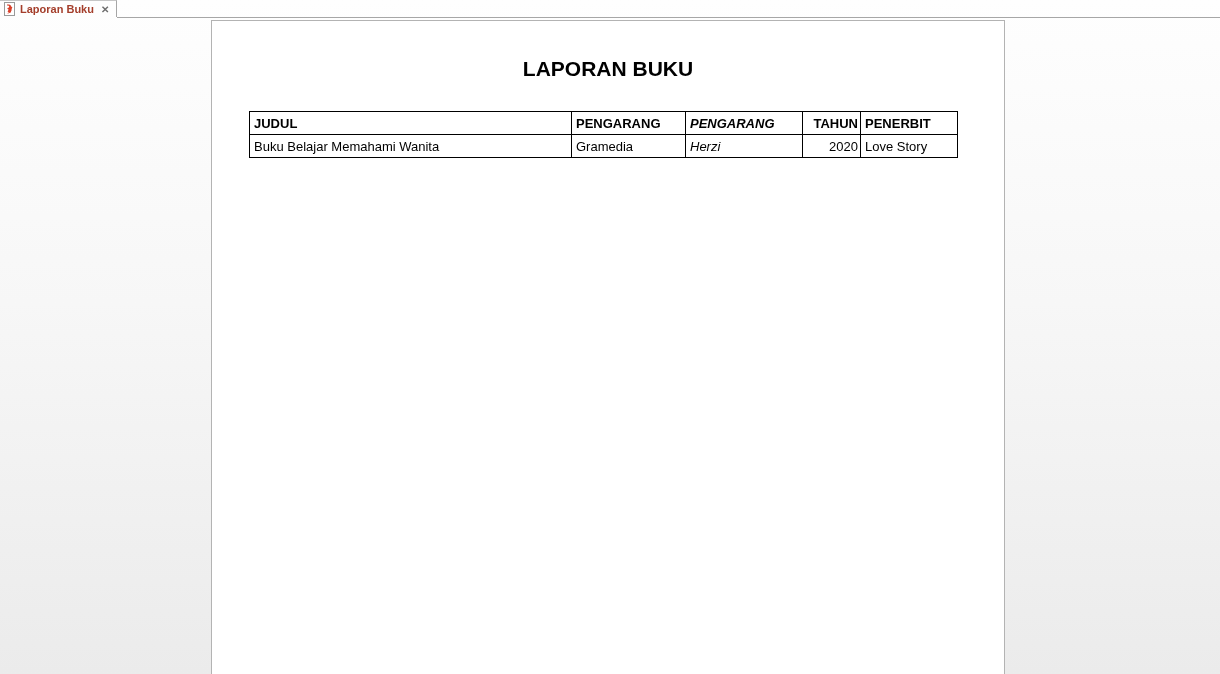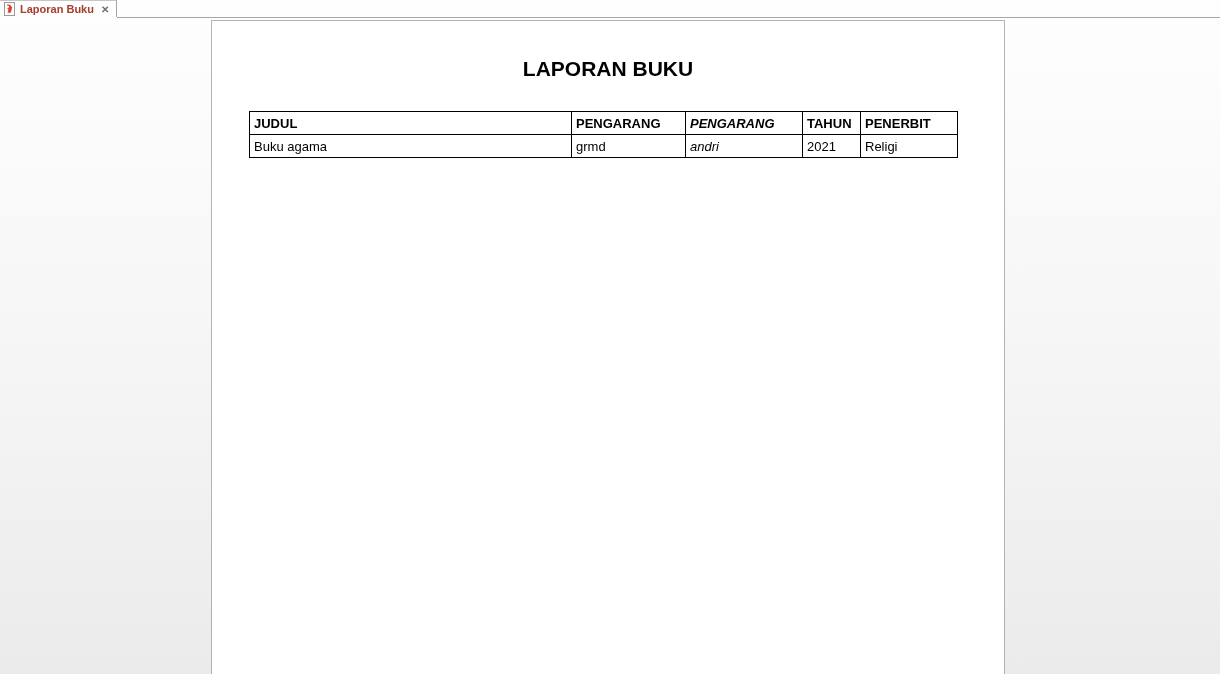--- a/index.html
+++ b/index.html
@@ -53,21 +53,21 @@
   .report-table th, .report-table td {
     border:1px solid var(--table-border);
     height:22px; padding:0 2px 0 4px;
     font-size:13px; color:#000; text-align:left; vertical-align:middle;
     overflow:hidden; white-space:nowrap;
   }
   .report-table th { font-weight:bold;margin-left:44px; }
   .report-table th:nth-child(1), .report-table td:nth-child(1) { width:315px; }
   .report-table th:nth-child(2), .report-table td:nth-child(2) { width:107px; }
   .report-table th:nth-child(3), .report-table td:nth-child(3) { width:110px;font-style:italic; }
-  .report-table th:nth-child(4), .report-table td:nth-child(4) { width:51px;  }
+  .report-table th:nth-child(4), .report-table td:nth-child(4) { width:51px;text-align:right;  }
   .report-table th:nth-child(5), .report-table td:nth-child(5) { width:90px;  }
 </style>
 </head>
 <body>
 
 <div class="tab-bar">
   <div class="tab">
     <span class="tab-icon">
       <svg width="13" height="14" viewBox="0 0 13 14" xmlns="http://www.w3.org/2000/svg">
         <rect x="1.5" y="0.5" width="10" height="13" fill="#ffffff" stroke="#9a9a9a"></rect>
@@ -88,21 +88,21 @@
         <tr>
           <th>JUDUL</th>
           <th>PENGARANG</th>
           <th>PENGARANG</th>
           <th>TAHUN</th>
           <th>PENERBIT</th>
         </tr>
       </thead>
     <tbody>
         <tr>
-          <td>Buku agama</td>
-          <td>grmd</td>
-          <td>andri</td>
-          <td>2021</td>
-          <td>Religi</td>
+          <td>Buku Belajar Memahami Wanita</td>
+          <td>Gramedia</td>
+          <td>Herzi</td>
+          <td>2020</td>
+          <td>Love Story</td>
         </tr>
       </tbody>
   </table>
 </div>
 
 </body></html>

